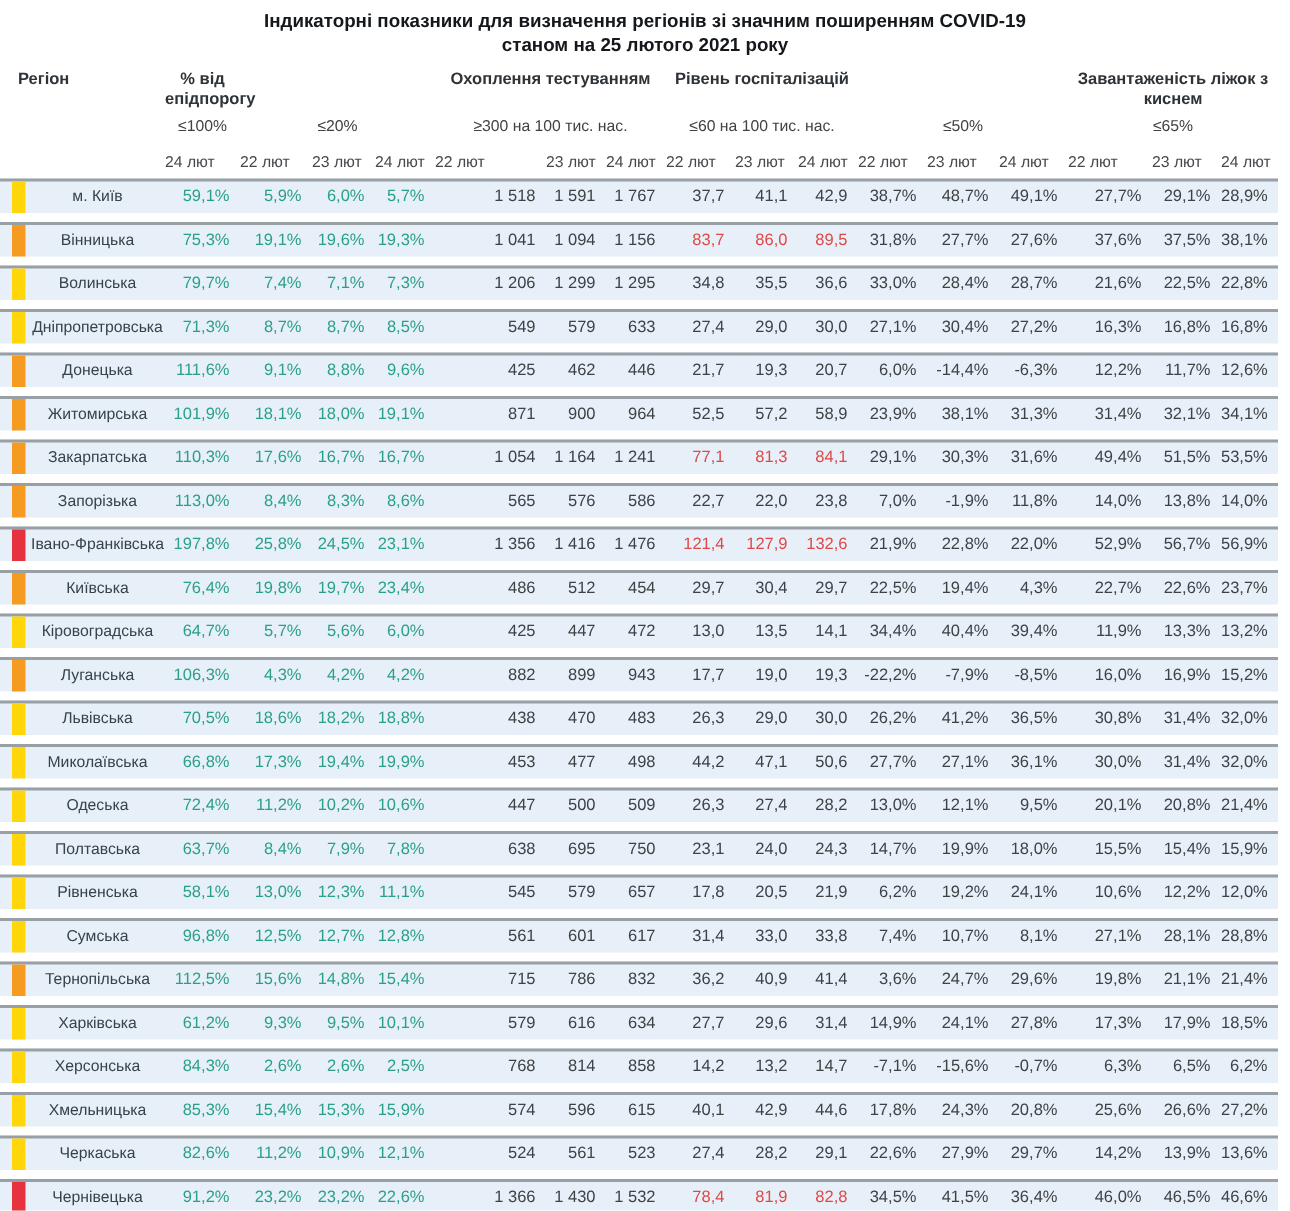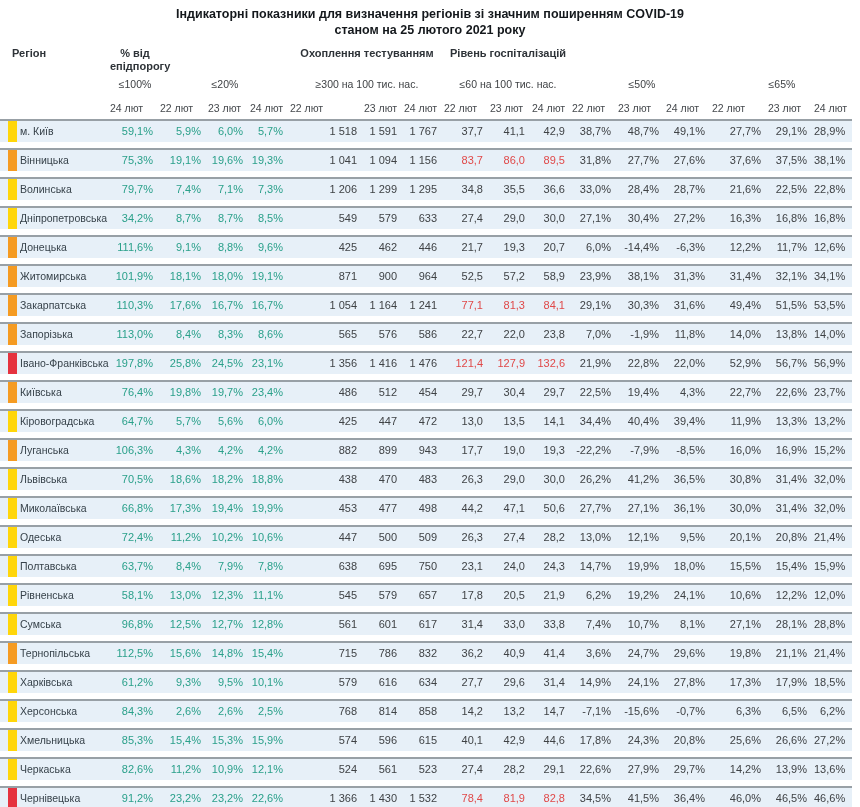--- a/index.html
+++ b/index.html
@@ -47,39 +47,40 @@
   }
   .row:first-child{margin-top:0;}
   .marker-cell{position:relative;height:21px;}
   .marker{
     position:absolute;left:8px;top:0;width:9px;height:21px;display:block;
   }
   .marker-yellow{background:var(--marker-yellow,#ffd60a);}
   .marker-orange{background:var(--marker-orange,#f59b22);}
   .marker-red{background:var(--marker-red,#e5323e);}
   .cell{font-size:11px;white-space:nowrap;}
-  .region{color:#37424a;padding-left:2px;font-size:10.5px;overflow:visible;}
+  .region{color:#37424a;padding-left:2px;font-size:10.5px;overflow:visible;text-align:center;}
   .num{text-align:right;padding-right:7px;}
   .green{color:var(--green,#2aa08a);}
   .dark{color:var(--dark,#3f4245);}
   .alert{color:var(--red,#e04848);}
 </style>
 </head>
 <body>
 
 <div class="title-wrap">
   <div class="title-line">Індикаторні показники для визначення регіонів зі значним поширенням COVID-19</div>
   <div class="title-line">станом на 25 лютого 2021 року</div>
 </div>
 
 <div class="grid header-groups">
   <div class="h-region">Регіон</div>
   <div class="h-group" style="grid-column:3">% від епідпорогу</div>
   <div class="h-group" style="grid-column:7 / span 3">Охоплення тестуванням</div>
   <div class="h-group" style="grid-column:10 / span 3">Рівень госпіталізацій</div>
+  <div class="h-group" style="grid-column:16 / span 3">Завантаженість ліжок з киснем</div>
 </div>
 
 <div class="grid header-thresholds">
   <div class="h-threshold" style="grid-column:3">≤100%</div>
   <div class="h-threshold" style="grid-column:4 / span 3">≤20%</div>
   <div class="h-threshold" style="grid-column:7 / span 3">≥300 на 100 тис. нас.</div>
   <div class="h-threshold" style="grid-column:10 / span 3">≤60 на 100 тис. нас.</div>
   <div class="h-threshold" style="grid-column:13 / span 3">≤50%</div>
   <div class="h-threshold" style="grid-column:16 / span 3">≤65%</div>
 </div>
@@ -168,21 +169,21 @@
       <div class="cell num dark">28,7%</div>
       <div class="cell num dark">21,6%</div>
       <div class="cell num dark">22,5%</div>
       <div class="cell num dark">22,8%</div>
     </div>
     <div class="grid row">
       <div class="marker-cell">
         <div class="marker marker-yellow"></div>
       </div>
       <div class="cell region">Дніпропетровська</div>
-      <div class="cell num green">34,2%</div>
+      <div class="cell num green">71,3%</div>
       <div class="cell num green">8,7%</div>
       <div class="cell num green">8,7%</div>
       <div class="cell num green">8,5%</div>
       <div class="cell num dark">549</div>
       <div class="cell num dark">579</div>
       <div class="cell num dark">633</div>
       <div class="cell num dark">27,4</div>
       <div class="cell num dark">29,0</div>
       <div class="cell num dark">30,0</div>
       <div class="cell num dark">27,1%</div>

